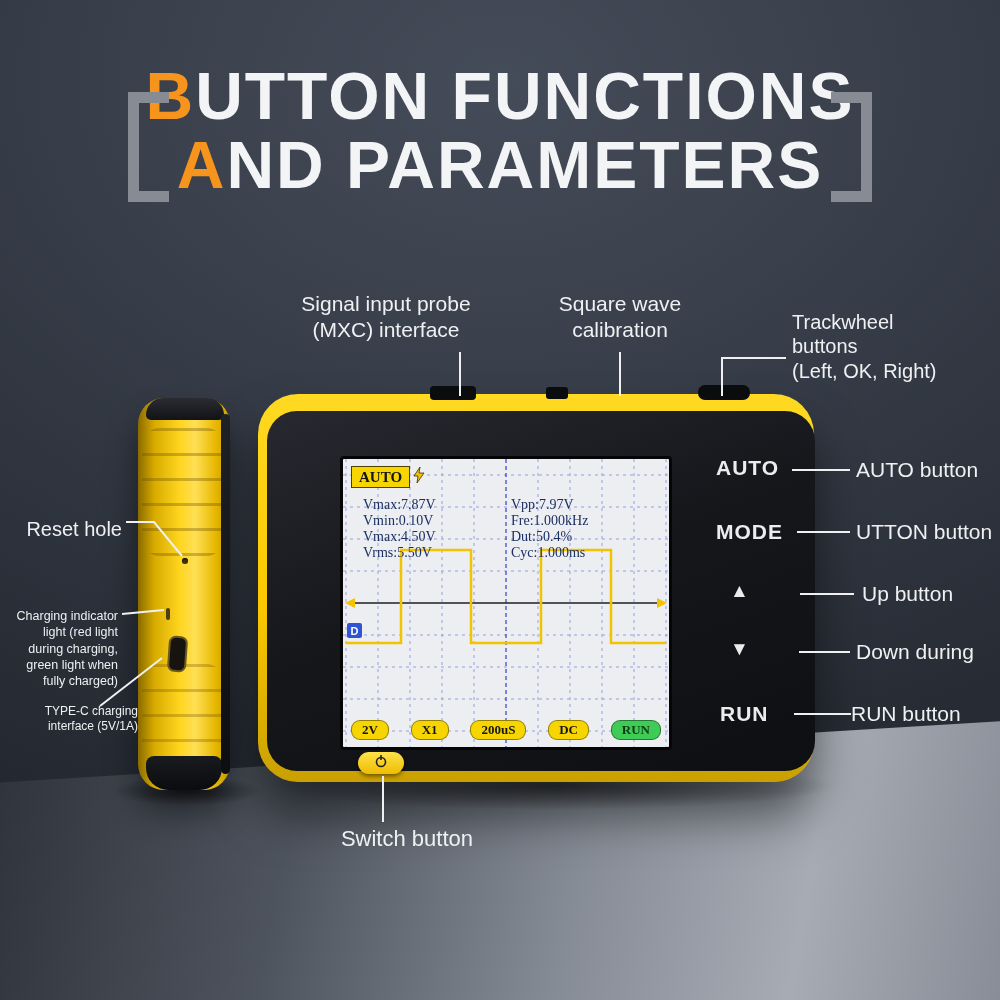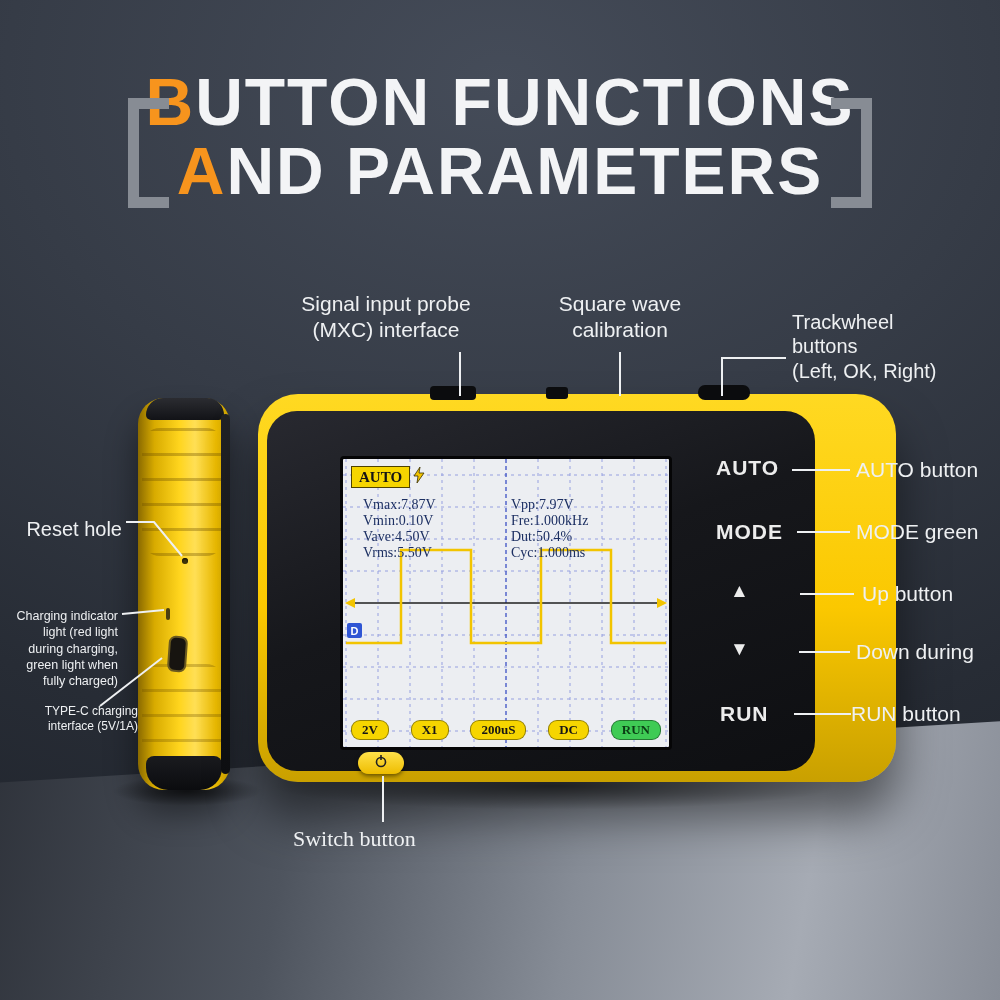--- a/index.html
+++ b/index.html
@@ -11,41 +11,41 @@
   .floor{
     position:absolute;left:0;top:660px;width:1000px;height:340px;
     background:linear-gradient(100deg,#2e323a 0%,#4e545e 30%,#868c96 58%,#a6abb4 80%,#888d97 100%);
     clip-path:polygon(0 36%,100% 18%,100% 100%,0 100%);
   }
   .shadow{position:absolute;pointer-events:none;}
   .sd1{left:112px;top:776px;width:150px;height:30px;background:radial-gradient(ellipse at center,rgba(0,0,0,.6),rgba(0,0,0,0) 70%);}
   .sd2{left:270px;top:762px;width:570px;height:48px;background:radial-gradient(ellipse at center,rgba(0,0,0,.55),rgba(0,0,0,0) 70%);}
 
   
-  .title-block{position:absolute;left:0;top:68px;width:1000px;text-align:center;color:#f3f4f6;}
+  .title-block{position:absolute;left:0;top:62px;width:1000px;text-align:center;color:#f3f4f6;}
   .title-line{font-size:66px;line-height:1.04;font-weight:bold;letter-spacing:2px;}
   .title-line .accent{color:#f7941d;}
   .bracket{position:absolute;width:30px;height:88px;border:0 solid #878c94;}
   .bracket.left{left:128px;top:30px;border-left-width:11px;border-top-width:11px;border-bottom-width:11px;}
   .bracket.right{right:128px;top:30px;border-right-width:11px;border-top-width:11px;border-bottom-width:11px;}
 
   
   .label{position:absolute;color:#eef0f2;font-size:21px;line-height:1.22;white-space:pre-line;}
   .lbl-probe{left:266px;top:291px;width:240px;text-align:center;}
   .lbl-cal{left:535px;top:291px;width:170px;text-align:center;}
   .lbl-track{left:792px;top:310px;width:195px;text-align:left;font-size:20px;}
   .lbl-reset{left:22px;top:509px;width:100px;text-align:right;font-size:20px;margin-top:8px;}
   .lbl-charge{left:6px;top:580px;width:112px;text-align:right;font-size:12.5px;line-height:1.3;margin-top:28px;}
   .lbl-typec{left:6px;top:704px;width:132px;text-align:right;font-size:12px;}
   .lbl-auto{left:856px;top:457px;}
   .lbl-mode{left:856px;top:519px;}
   .lbl-up{left:862px;top:581px;}
   .lbl-down{left:856px;top:639px;}
   .lbl-run{left:851px;top:701px;}
-  .lbl-switch{left:293px;top:826px;width:180px;text-align:left;font-size:22px;font-family:Liberation Serif, serif;}
+  .lbl-switch{left:293px;top:826px;width:180px;text-align:right;font-size:22px;}
 
   .callouts{position:absolute;left:0;top:0;width:1000px;height:1000px;pointer-events:none;}
   .callouts polyline{fill:none;stroke:#eef0f2;stroke-width:2;}
 
   
   .side-device{position:absolute;left:138px;top:398px;width:92px;height:392px;filter:drop-shadow(0 22px 16px rgba(0,0,0,.45));}
   .sd-body{position:absolute;inset:0;border-radius:26px;
     background:linear-gradient(90deg,#8a6a00 0%,#d8ab00 18%,#ffd51e 45%,#ffdf55 62%,#e9b900 85%,#c79e00 100%);}
   .sd-body::before{content:"";position:absolute;left:4px;right:6px;top:30px;height:128px;border-radius:18px;
     background:repeating-linear-gradient(180deg,rgba(110,80,0,.35) 0 3px,transparent 3px 25px);}
@@ -55,21 +55,21 @@
     background:linear-gradient(180deg,#2b2c31,#121317);}
   .sd-bottom{position:absolute;left:8px;bottom:0;width:76px;height:34px;border-radius:8px 8px 22px 22px;
     background:linear-gradient(180deg,#1a1b1f,#0b0c0f);}
   .sd-edge{position:absolute;right:0;top:16px;width:9px;height:360px;border-radius:6px;
     background:linear-gradient(180deg,#212226,#0e0f12);}
   .sd-reset{position:absolute;left:44px;top:160px;width:6px;height:6px;border-radius:50%;background:#41350a;box-shadow:inset 0 1px 2px rgba(0,0,0,.9);}
   .sd-led{position:absolute;left:28px;top:210px;width:4px;height:12px;border-radius:2px;background:#4c3e10;}
   .sd-usb{position:absolute;left:30px;top:238px;width:15px;height:32px;border-radius:7px;background:#171410;border:2px solid #6b5a20;transform:rotate(4deg);}
 
   
-  .device{position:absolute;left:258px;top:394px;width:638px;height:388px;}
+  .device{position:absolute;left:258px;top:394px;width:556px;height:388px;}
   .shell{position:absolute;inset:0;border-radius:40px;
     background:linear-gradient(180deg,#ffd922 0%,#fbc800 55%,#c9a000 100%);
     box-shadow:0 34px 48px rgba(0,0,0,.5);}
   .face{position:absolute;left:9px;top:17px;width:548px;height:360px;border-radius:30px;
     background:linear-gradient(160deg,#282930 0%,#16171b 45%,#0e0f12 100%);}
   .probe-port{position:absolute;left:172px;top:-8px;width:46px;height:14px;background:#0b0c0e;border-radius:4px;}
   .cal-port{position:absolute;left:288px;top:-7px;width:22px;height:12px;background:#0b0c0e;border-radius:3px;}
   .trackwheel{position:absolute;left:440px;top:-9px;width:52px;height:15px;background:#0b0c0e;border-radius:7px;}
 
   
@@ -145,21 +145,21 @@
       </svg>
       <div class="mode-badge">AUTO</div>
       <span class="bolt">
         <svg width="12" height="16" viewBox="0 0 12 16">
             <path d="M7 0 L1 9 H5 L4 16 L11 6 H6 Z" fill="#f2c400" stroke="#3a3000" stroke-width="0.8"></path>
           </svg>
       </span>
       <div class="meas mleft">
         <div>Vmax:7.87V</div>
         <div>Vmin:0.10V</div>
-        <div>Vave:4.50V</div>
+        <div>Vmax:4.50V</div>
         <div>Vrms:5.50V</div>
       </div>
       <div class="meas mright">
         <div>Vpp:7.97V</div>
         <div>Fre:1.000kHz</div>
         <div>Dut:50.4%</div>
         <div>Cyc:1.000ms</div>
       </div>
       <div class="dmark">D</div>
       <div class="chips">
@@ -211,19 +211,19 @@
 calibration</div>
   <div class="label lbl-reset">Reset hole</div>
   <div class="label lbl-charge">Charging indicator
 light (red light
 during charging,
 green light when
 fully charged)</div>
   <div class="label lbl-typec">TYPE-C charging
 interface (5V/1A)</div>
   <div class="label lbl-auto">AUTO button</div>
-  <div class="label lbl-mode">MODE green</div>
+  <div class="label lbl-mode">UTTON button</div>
   <div class="label lbl-up">Up button</div>
   <div class="label lbl-down">Down during</div>
   <div class="label lbl-run">RUN button</div>
   <div class="label lbl-switch">Switch button</div>
 
 </div>
 
 </body></html>

